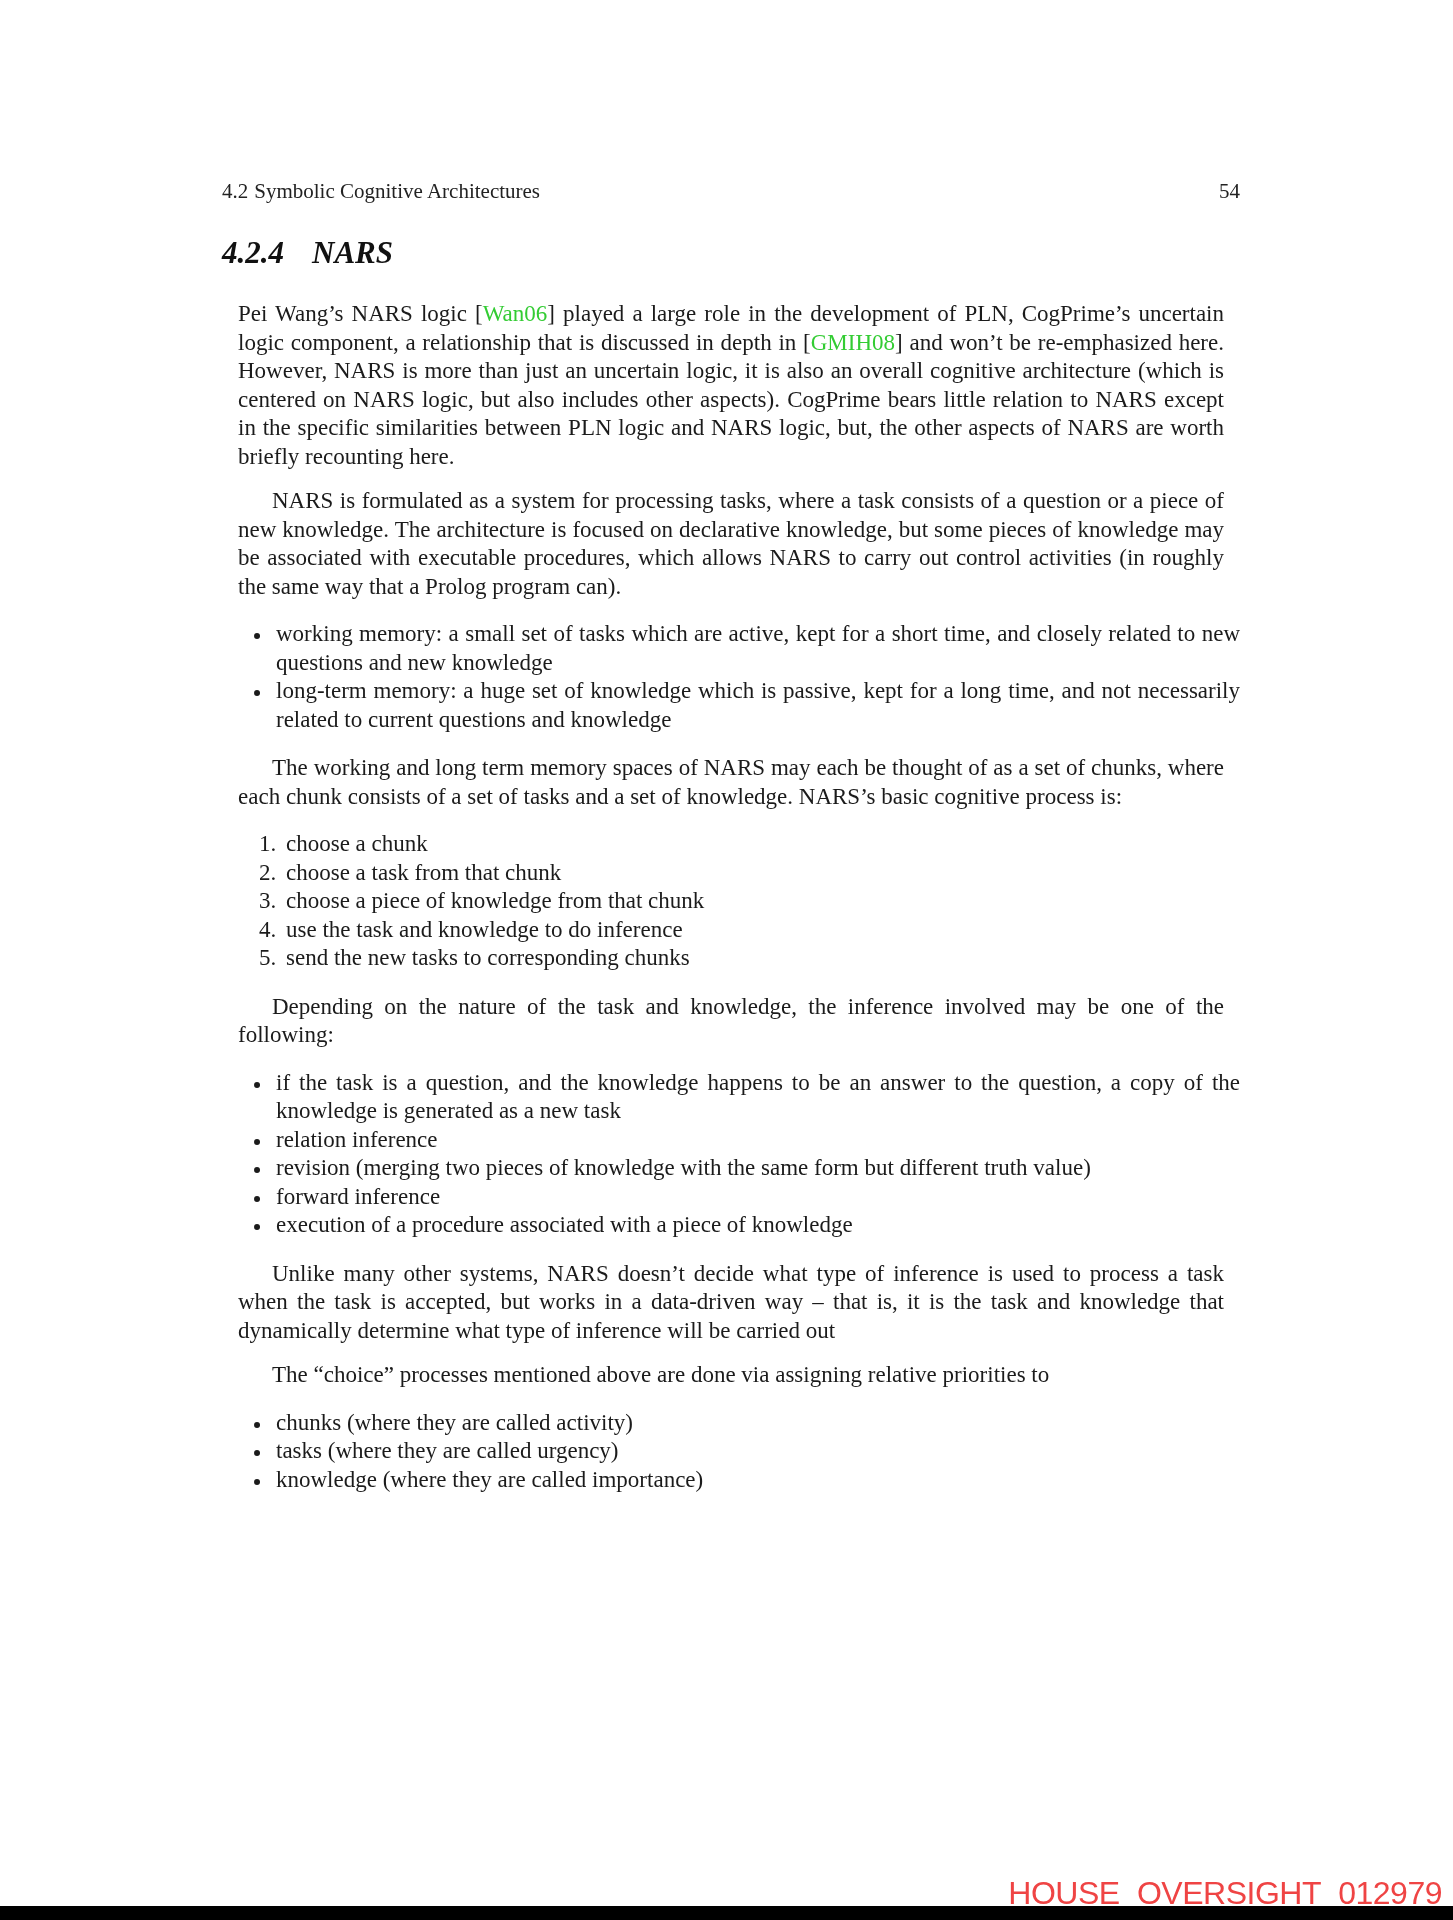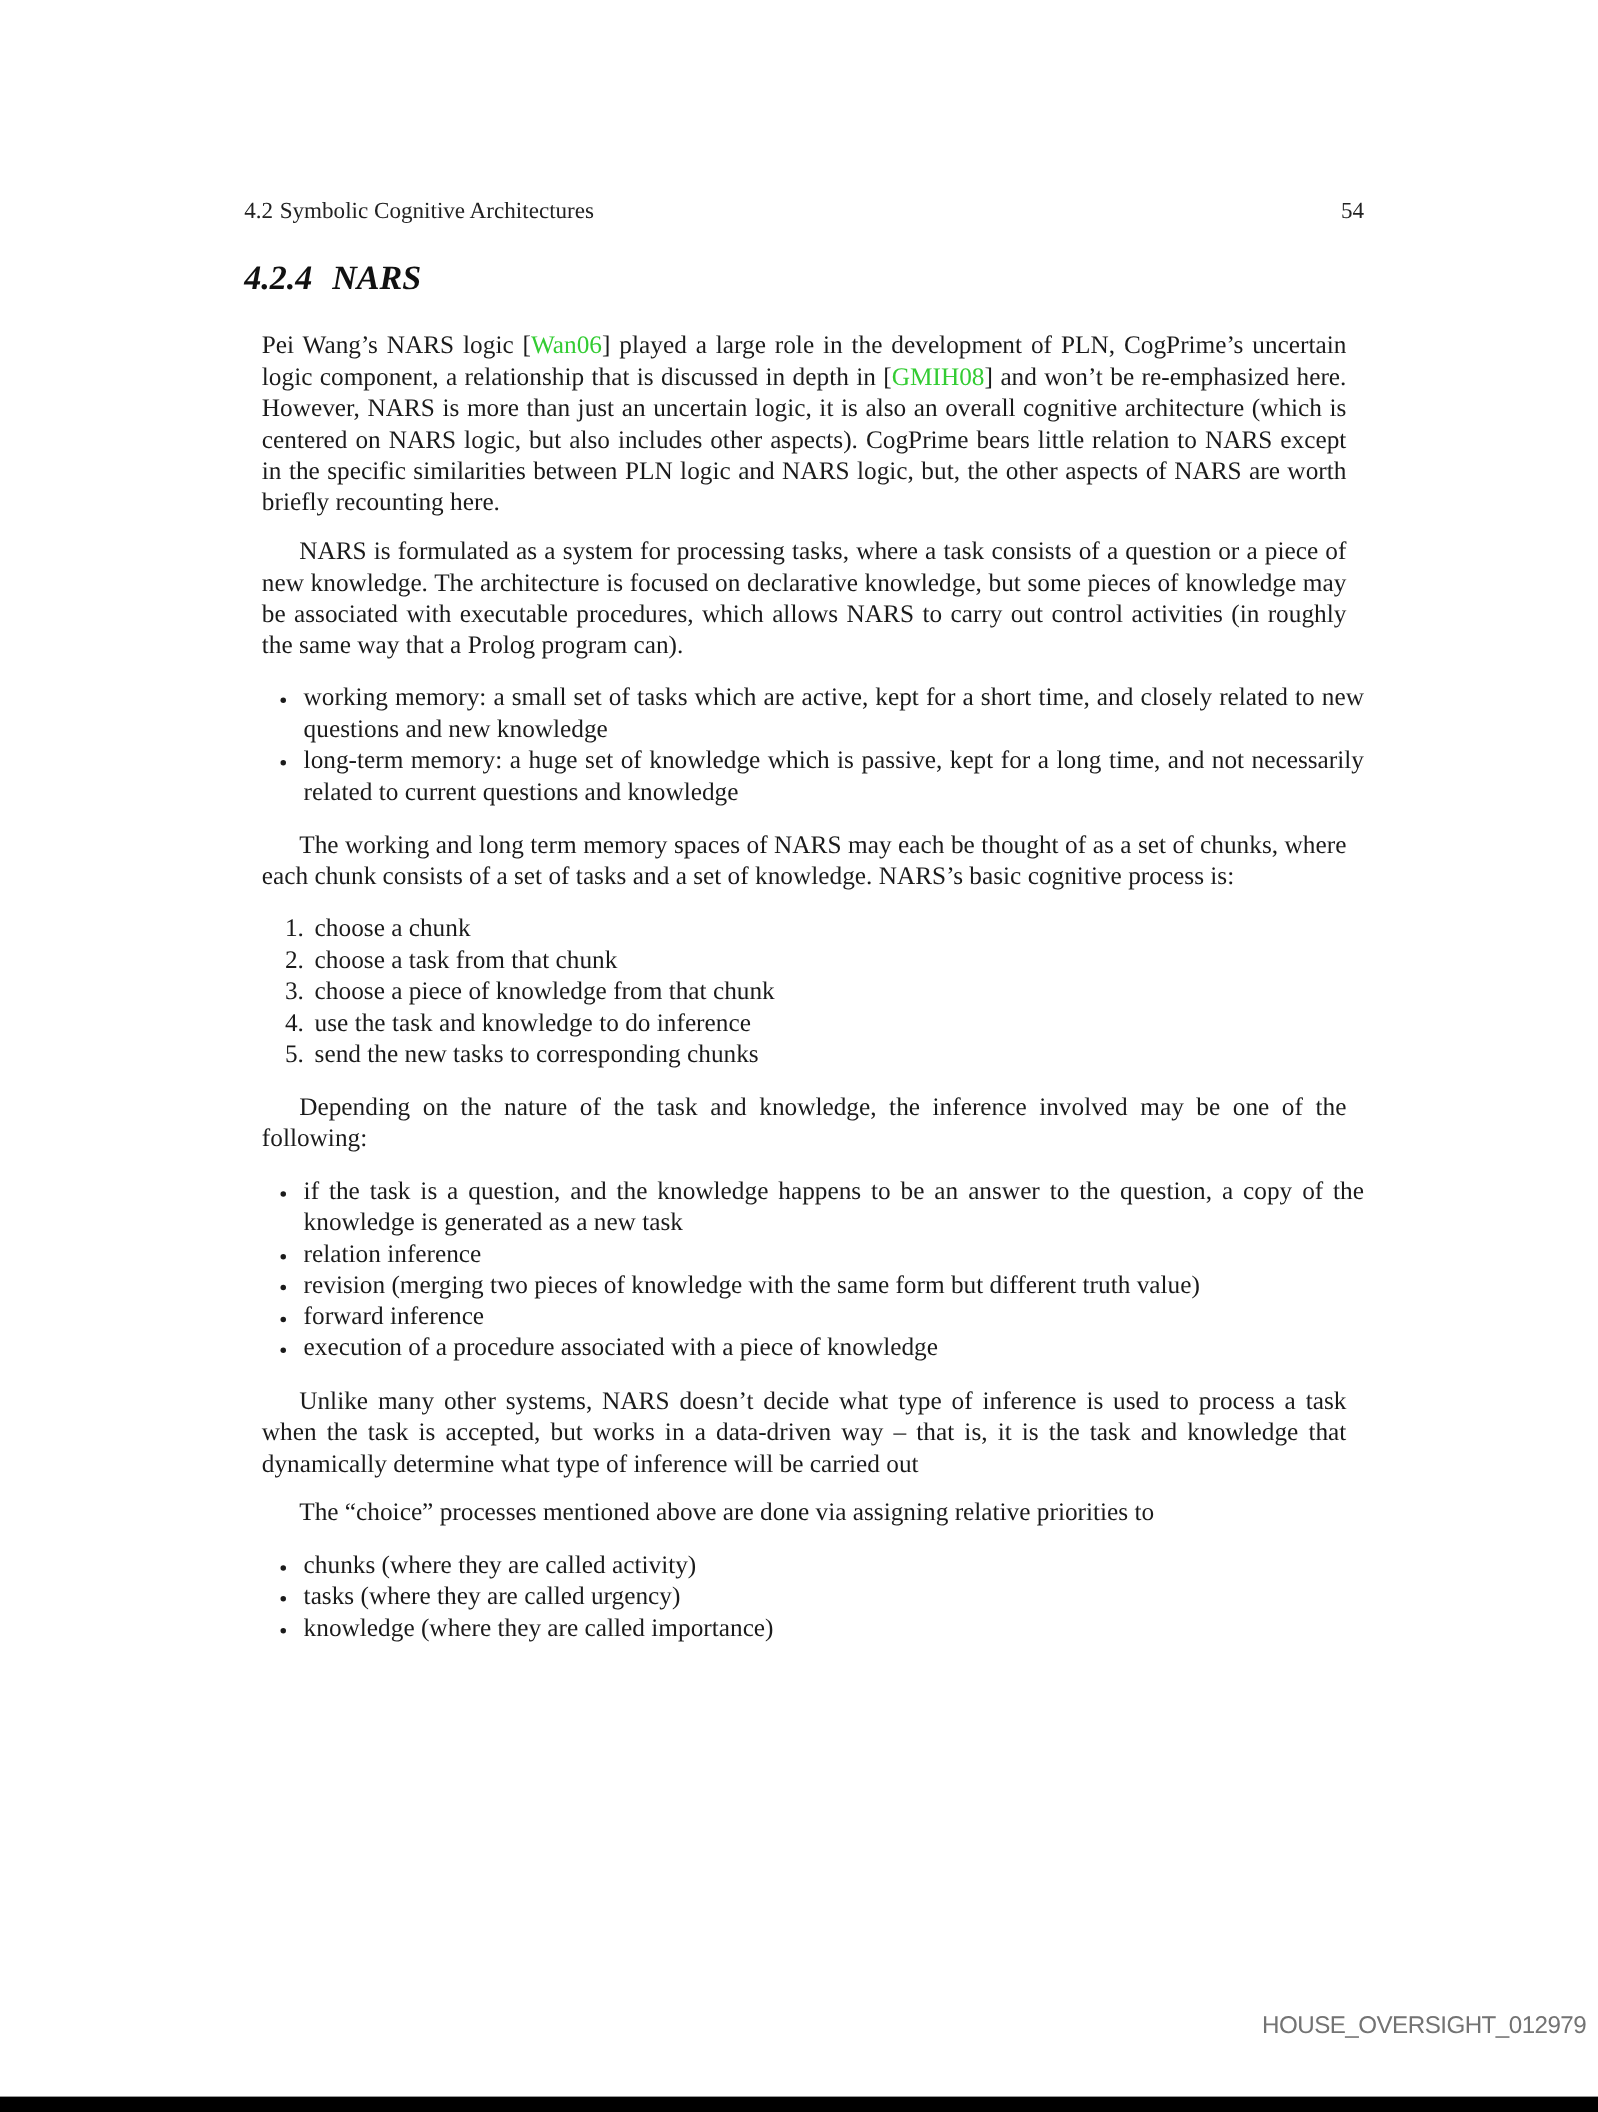--- a/index.html
+++ b/index.html
@@ -32,21 +32,21 @@
   }
   .rh-num { margin-right: 6px; }
   .heading {
     margin: 30px 0 0 0;
     font-size: 31px;
     line-height: 38px;
     font-style: italic;
     font-weight: bold;
     color: #111;
   }
-  .h-title { margin-left: 18px; text-align: right; }
+  .h-title { margin-left: 28px; text-align: right; }
   .body-text {
     margin-top: 28px;
     font-size: 23px;
     line-height: 28.5px;
   }
   .para {
     margin: 16px;
     text-align: justify;
   }
   .indent { text-indent: 34px; }
@@ -56,26 +56,26 @@
     padding: 0 0 0 50px;
   }
   ol.nlist { padding-left: 60px; }
   ul.blist li, ol.nlist li {
     text-align: justify;
     padding-left: 4px;
   }
   ul.blist li::marker { font-size: 0.85em; }
   .watermark {
     position: absolute;
-    top: 1826px;
+    top: 1878px;
     right: 11px;
     font-family: "Liberation Sans", sans-serif;
-    font-size: 22px;
+    font-size: 32px;
     line-height: 30px;
-    color: #737373;
+    color: #ef4444;
     letter-spacing: -0.5px;
     white-space: nowrap;
   }
   .bottom-bar {
     position: absolute;
     left: 0;
     right: 0;
     bottom: 0;
     height: 14px;
     background: #000000;

